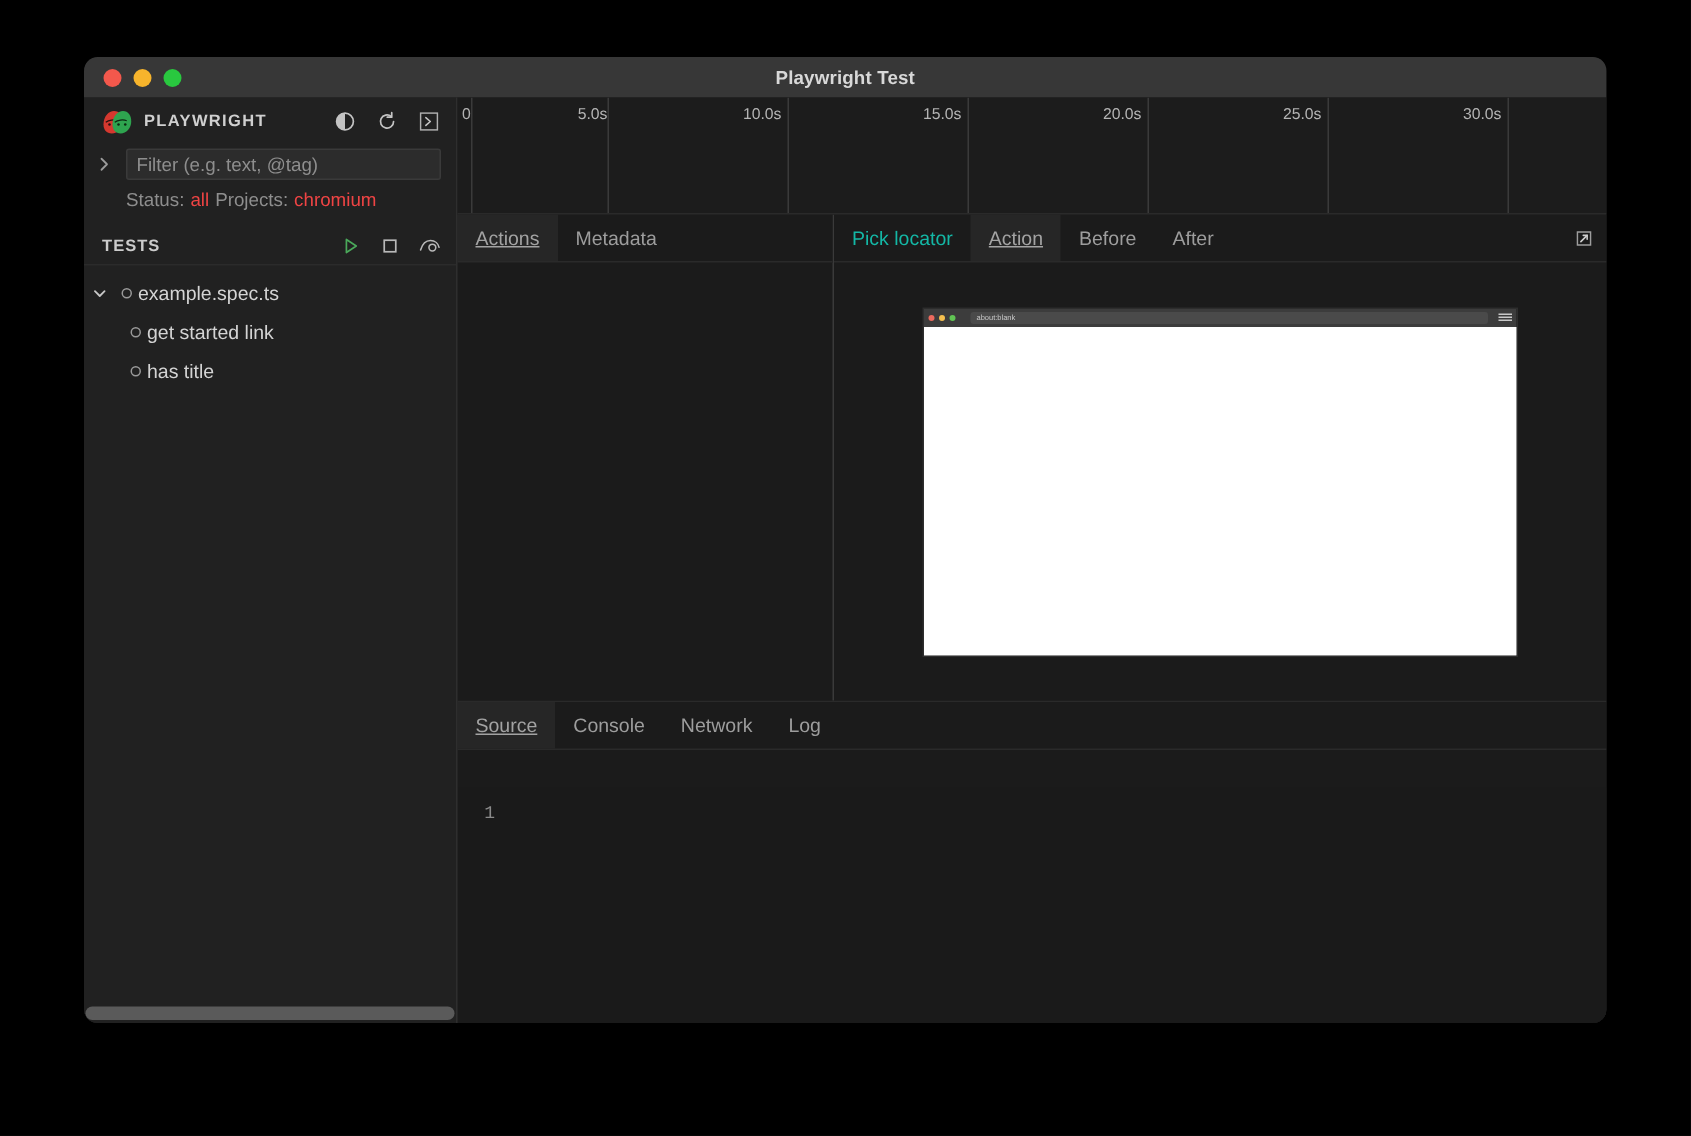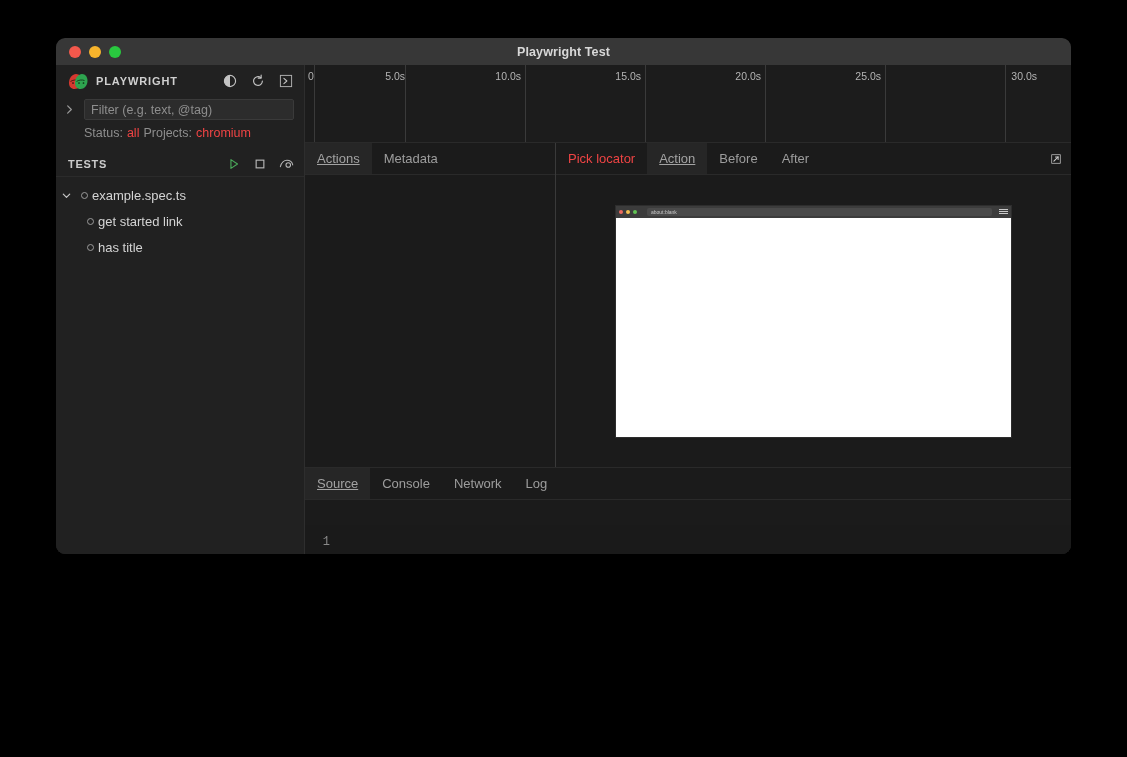--- a/index.html
+++ b/index.html
@@ -7,21 +7,21 @@
     width: 1127px; height: 757px;
     background: #000000;
     font-family: "Liberation Sans", sans-serif;
     overflow: hidden;
   }
 
   
   #app-window {
     position: absolute;
     left: 56px; top: 38px;
-    width: 1015px; height: 516px;
+    width: 1015px; height: 644px;
     background: #1e1e1e;
     border-radius: 9px;
     overflow: hidden;
     box-shadow: 0 12px 40px rgba(0,0,0,0.7);
   }
 
   
   #titlebar {
     position: relative;
     height: 27px;
@@ -223,21 +223,21 @@
     font-size: 13px;
     color: #9d9d9d;
     cursor: pointer;
     white-space: nowrap;
   }
   .tab.selected {
     color: #a3a3a3;
     background: #262626;
     text-decoration: underline;
   }
-  .tab.disabled { color: #ef4444; cursor: default; }
+  .tab.disabled { color: #14b8a6; cursor: default; }
   .tabbar-spacer { flex: 1; }
   .tabbar-action {
     width: 30px;
     display: flex; align-items: center; justify-content: center;
     cursor: pointer; color: #b0b0b0;
   }
 
   .pane-body { flex: 1; min-height: 0; overflow: hidden; }
 
   
@@ -439,21 +439,21 @@
           <span class="tl-tick-label" style="left: 104px;">5.0s</span>
           <div class="tl-div" style="left: 220px;"></div>
           <span class="tl-tick-label" style="left: 220px;">10.0s</span>
           <div class="tl-div" style="left: 340px;"></div>
           <span class="tl-tick-label" style="left: 340px;">15.0s</span>
           <div class="tl-div" style="left: 460px;"></div>
           <span class="tl-tick-label" style="left: 460px;">20.0s</span>
           <div class="tl-div" style="left: 580px;"></div>
           <span class="tl-tick-label" style="left: 580px;">25.0s</span>
           <div class="tl-div" style="left: 700px;"></div>
-          <span class="tl-tick-label" style="left: 736px;">30.0s</span>
+          <span class="tl-tick-label" style="left: 700px;">30.0s</span>
           <div class="tl-div" style="left: 9px;"></div>
         </div>
 
       <div id="middle">
 
         <div id="actions-pane">
           <div class="tabbar" id="actions-tabbar">
               <div class="tab selected">Actions</div>
               <div class="tab">Metadata</div>
             </div>

